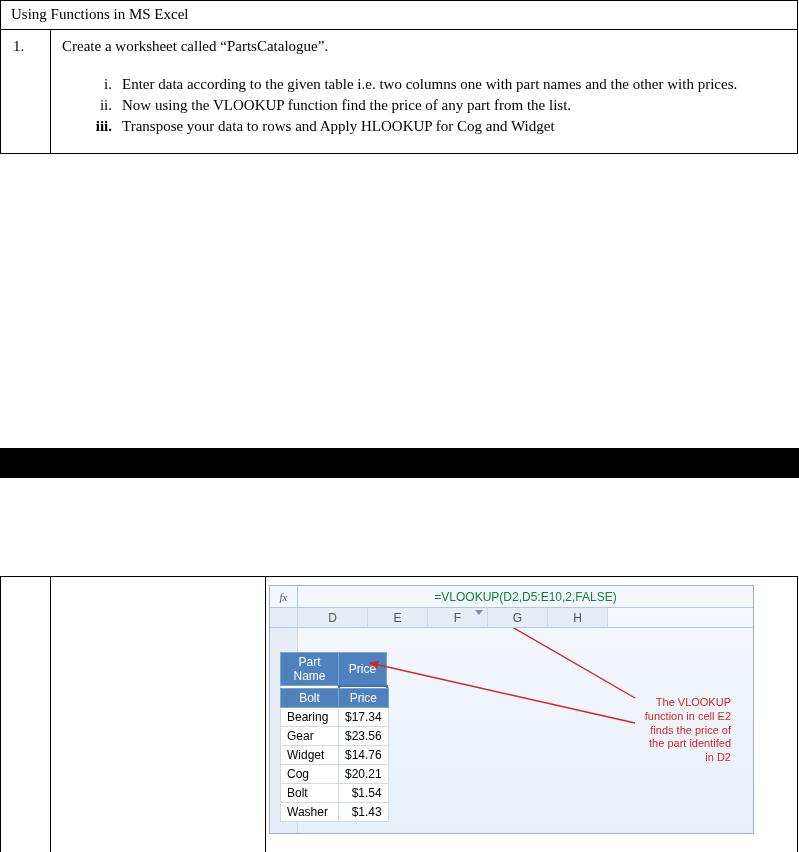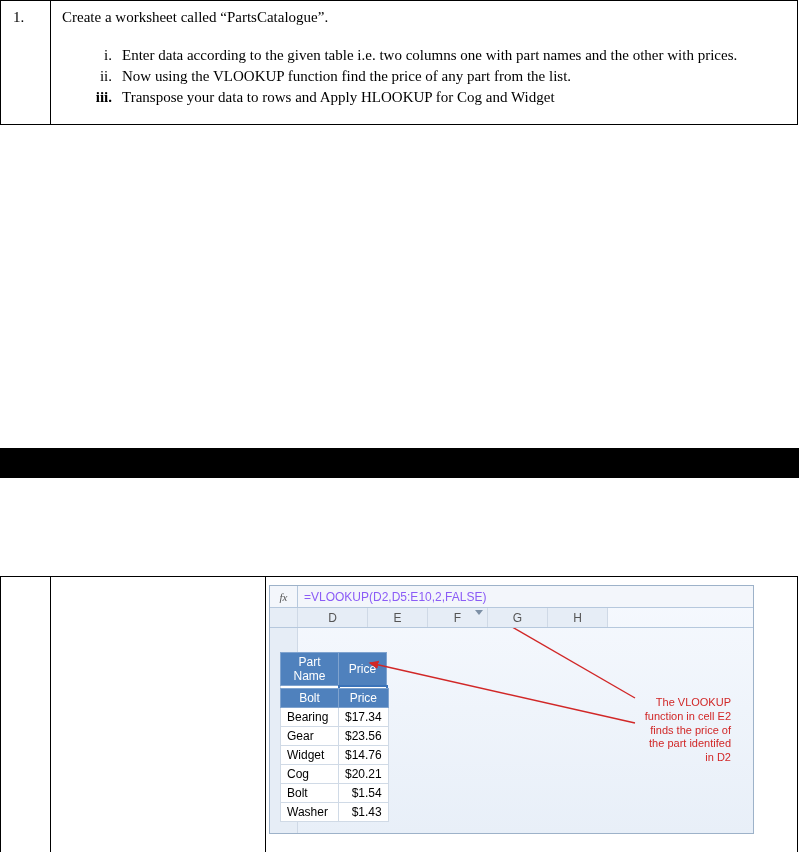--- a/index.html
+++ b/index.html
@@ -95,21 +95,21 @@
     }
     .fx {
       width: 28px; height: 22px;
       border-right: 1px solid #b6c8dd;
       display:flex;align-items:center;justify-content:center;
       font-style: italic; color:#555;
       font-family: "Times New Roman", serif;
       font-size: 11px;
     }
     .formula-input {
-      flex: 1; padding: 0 6px; color:#8b5cf6;
+      flex: 1; padding: 0 6px; color:#15803d;text-align:center;
     }
     .colheads { display: flex; height: 20px; border-bottom:1px solid #b6c8dd;}
     .colheads div {
       text-align:center; line-height:20px;
       border-right:1px solid #cfd9e6; color:#555;
       position: relative;
     }
     .cw-rowhead { width: 28px; background:#e6edf6;}
     .cw { background:#e6edf6; }
     .cw.D{width:70px;} .cw.E{width:60px;} .cw.F{width:60px;}
@@ -162,20 +162,23 @@
       position:absolute; right:4px; top:2px;
       width:0;height:0;border-left:4px solid transparent;
       border-right:4px solid transparent;border-top:5px solid #7d90a6;
     }
   </style>
 </head>
 <body>
 
 <table class="outer-table">
   <tbody>
+      <tr class="title-row">
+    <td colspan="2">Using Functions in MS Excel</td>
+  </tr>
   <tr>
     <td class="n-cell">1.</td>
     <td class="instr-cell">
       <div>Create a worksheet called “PartsCatalogue”.</div>
       <ul class="ol">
         <li><span class="roman">i.</span><span>Enter data according to the given table i.e. two columns one with part names and the other with prices.</span></li>
         <li><span class="roman">ii.</span><span>Now using the VLOOKUP function find the price of any part from the list.</span></li>
         <li><span class="roman" style="font-weight:bold">iii.</span><span>Transpose your data to rows and Apply HLOOKUP for Cog and Widget</span></li>
       </ul>
     </td>

